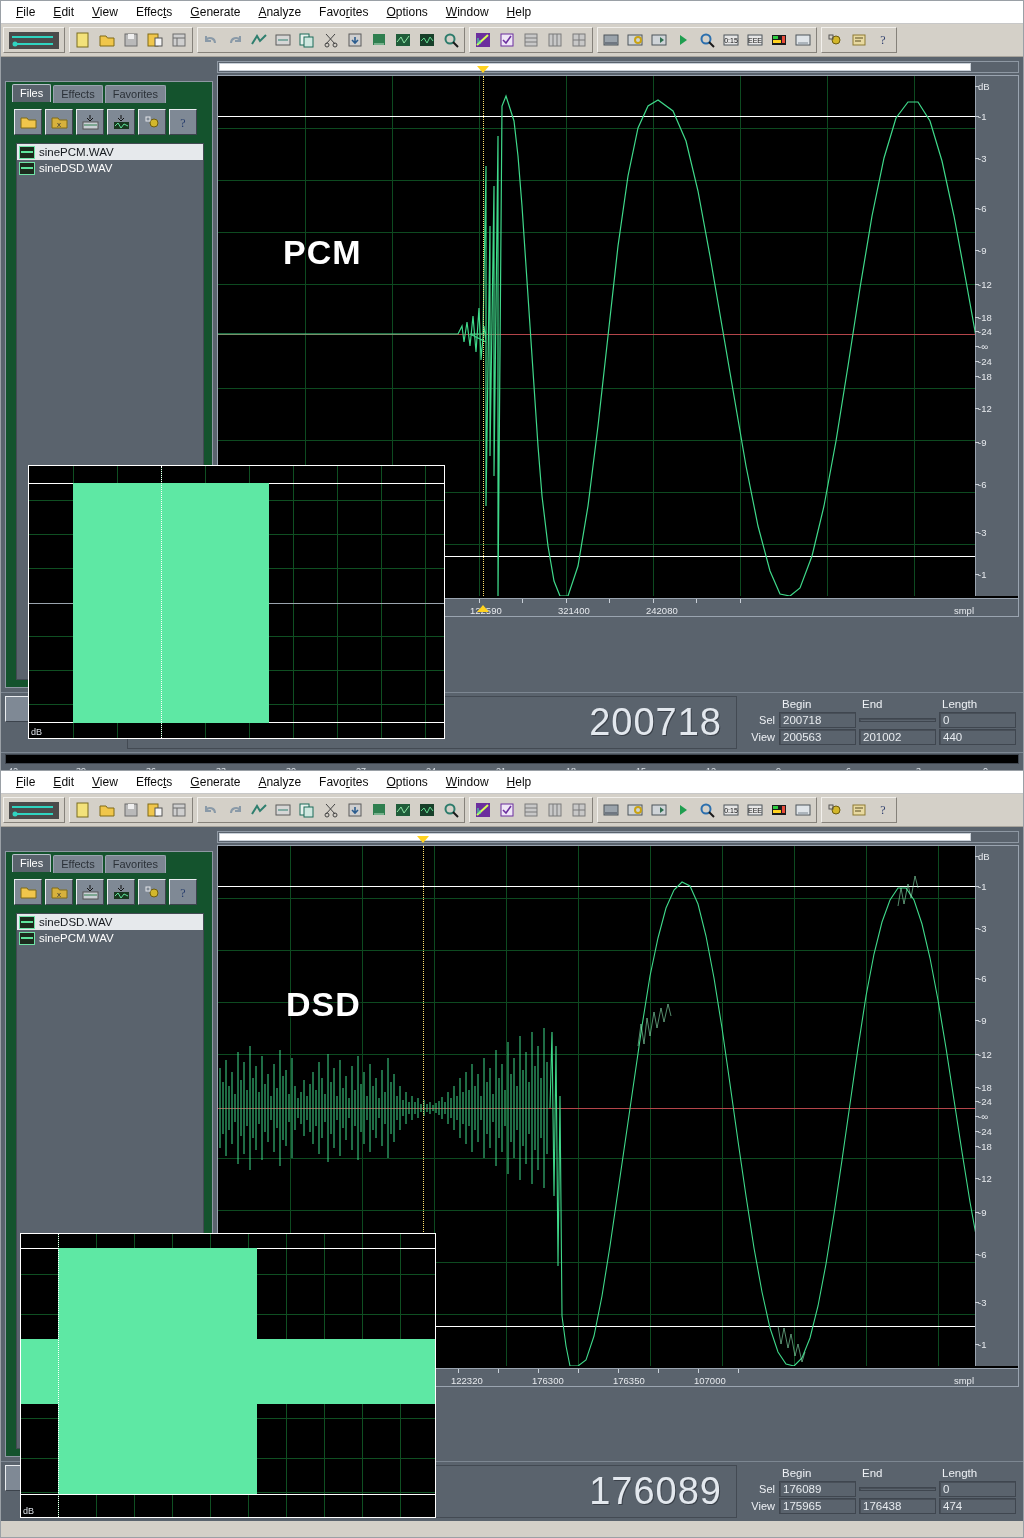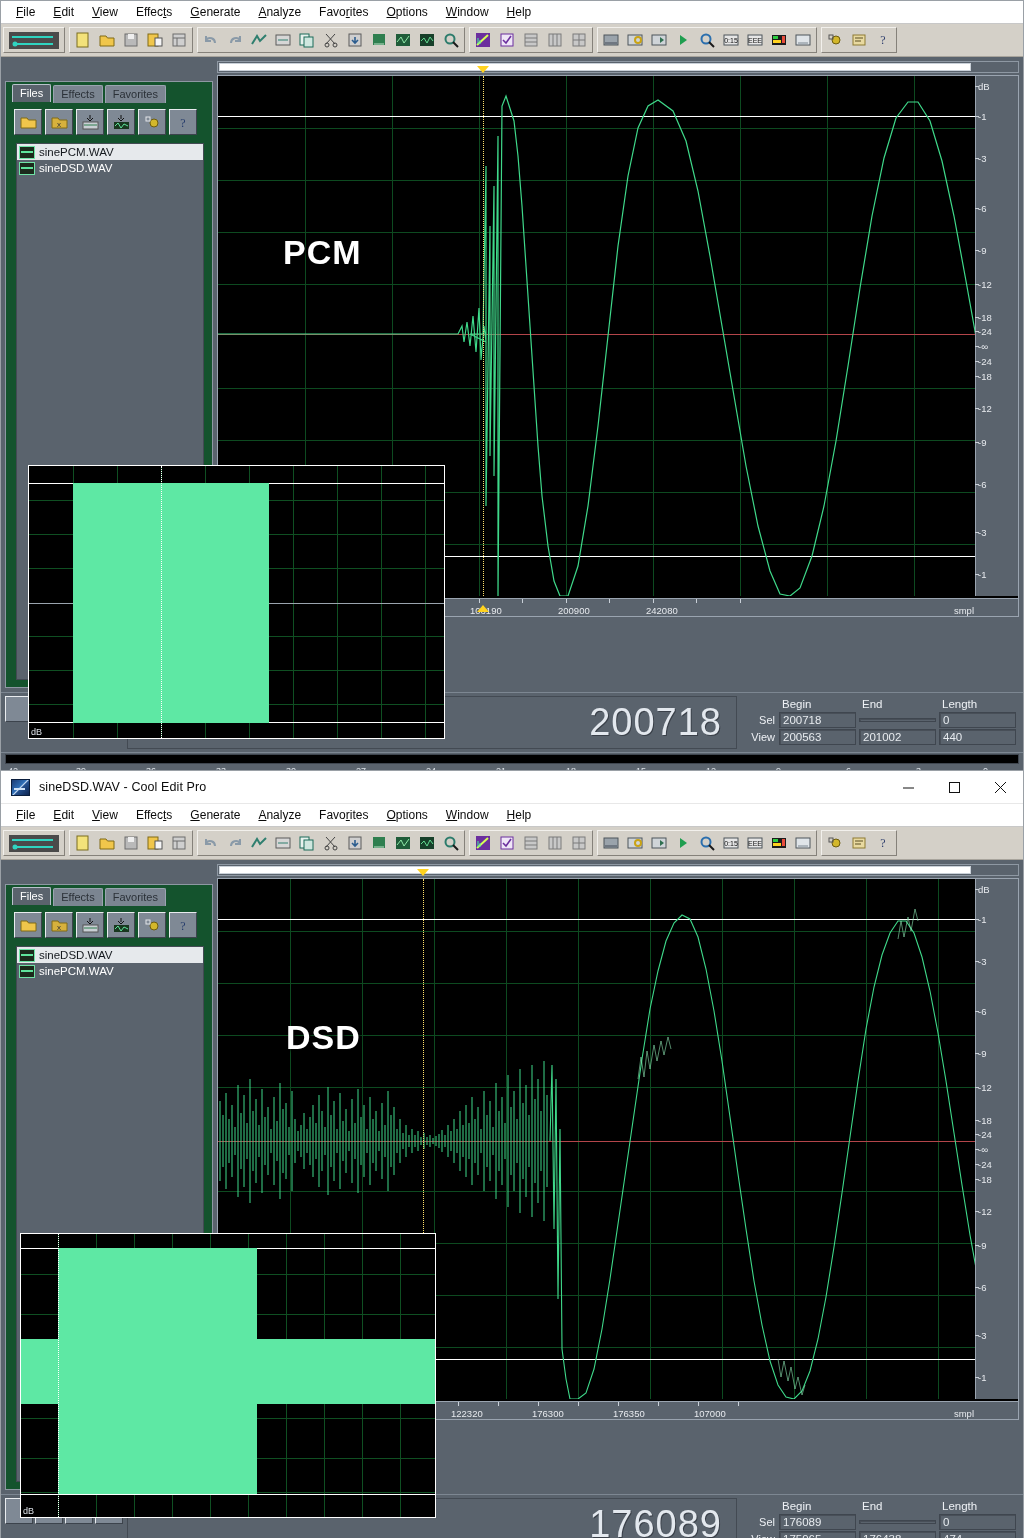--- a/index.html
+++ b/index.html
@@ -523,22 +523,22 @@
         <div class="rmark" style="left:261px"></div>
           <div class="rmark" style="left:304px"></div>
         <div class="rmark" style="left:348px"></div>
           <div class="rmark" style="left:391px"></div>
         <div class="rmark" style="left:435px"></div>
           <div class="rmark" style="left:478px"></div>
         <div class="rmark" style="left:522px"></div>
         <div class="rtick" style="left:0px">00700</div>
         <div class="rtick" style="left:76px">200750</div>
         <div class="rtick" style="left:164px">200800</div>
-        <div class="rtick" style="left:252px">106190</div>
-        <div class="rtick" style="left:340px">200900</div>
+        <div class="rtick" style="left:252px">122590</div>
+        <div class="rtick" style="left:340px">321400</div>
         <div class="rtick" style="left:428px">242080</div>
         <div class="rtick" style="right:44px">smpl</div>
       </div>
       <div class="marker-tri up" style="left:260px;top:544px;"></div>
       <div class="marker-tri" style="left:260px;top:5px;"></div>
     </div>
   </div>
 
   <div class="bottombar">
     <div class="transport">
@@ -626,42 +626,20 @@
   <div class="whiteline" style="top:17px"></div>
   <div class="whiteline" style="top:256px"></div>
   <div class="grayline" style="top:137px"></div>
   <div class="block" style="left:44px;top:17px;width:196px;height:240px;"></div>
   <div class="dotcur" style="left:132px"></div>
   <div style="position:absolute;left:2px;bottom:1px;font-size:9px;color:#dfe4ea;">dB</div>
 </div>
 
 <div class="win win2 w2">
 
-  <div class="titlebar">
-    <div class="app-icon"></div>
-    <div class="title-text">sineDSD.WAV - Cool Edit Pro</div>
-    <div class="winbtns">
-      <div class="wb">
-        <svg width="11" height="11">
-            <line x1="0" y1="6" x2="11" y2="6" stroke="#111"></line>
-          </svg>
-      </div>
-      <div class="wb">
-        <svg width="11" height="11">
-            <rect x="0.5" y="0.5" width="10" height="10" fill="none" stroke="#111"></rect>
-          </svg>
-      </div>
-      <div class="wb">
-        <svg width="11" height="11">
-            <line x1="0" y1="0" x2="11" y2="11" stroke="#111"></line>
-            <line x1="11" y1="0" x2="0" y2="11" stroke="#111"></line>
-          </svg>
-      </div>
-    </div>
-  </div>
 
   <div class="menubar">
     <div class="menu-item"><u>F</u>ile</div>
     <div class="menu-item"><u>E</u>dit</div>
     <div class="menu-item"><u>V</u>iew</div>
     <div class="menu-item">Effec<u>t</u>s</div>
     <div class="menu-item"><u>G</u>enerate</div>
     <div class="menu-item"><u>A</u>nalyze</div>
     <div class="menu-item">Favo<u>r</u>ites</div>
     <div class="menu-item"><u>O</u>ptions</div>

